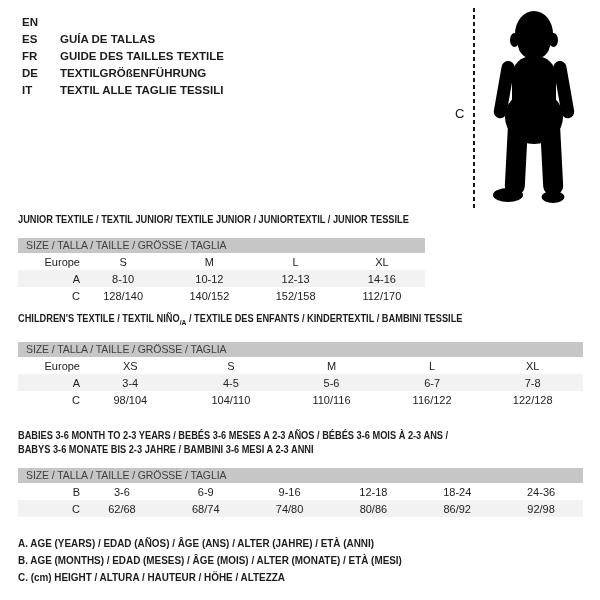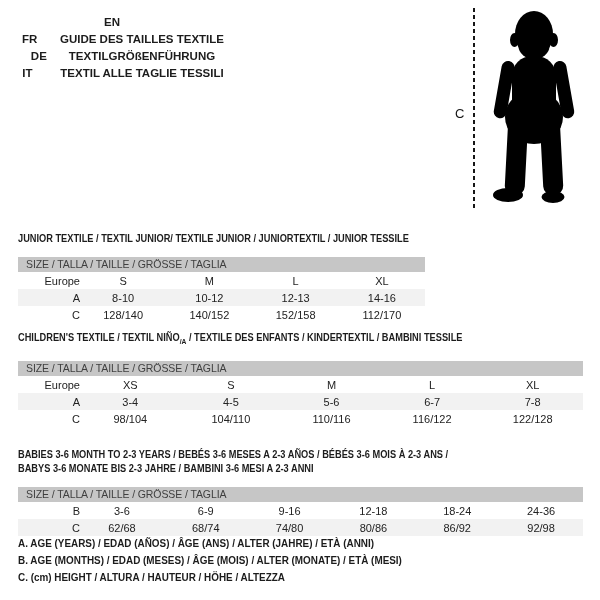--- a/index.html
+++ b/index.html
@@ -4,31 +4,31 @@
 <style>
   html,body { margin:0; padding:0; background:#ffffff; }
   .page {
     position:relative; width:600px; height:600px; background:#ffffff;
     font-family:"Liberation Sans", sans-serif; color:#1c1c1c; overflow:hidden;
   }
 
   
   .lang-list { position:absolute; left:22px; top:14px; font-weight:bold;
                font-size:11.5px; line-height:17px; }
-  .lang-row  { display:flex; white-space:nowrap;justify-content:center; }
+  .lang-row  { display:flex; white-space:nowrap; }
   .lang-code { width:38px; }
 
   
   .dash-line { position:absolute; left:473px; top:8px; width:2px; height:200px;
                background:repeating-linear-gradient(to bottom,#161616 0 4px,transparent 4px 7px); }
   .measure-c { position:absolute; left:455px; top:106px; font-size:13px; color:#161616; }
   .baby-svg  { position:absolute; left:482px; top:5px; }
 
   
-  .sec { position:absolute; left:18px;margin-top:19px; }
+  .sec { position:absolute; left:18px; }
   .sec-t1 { top:212px; width:407px; }
   .sec-t2 { top:311px; width:565px; }
   .sec-t3 { top:428px; width:565px; }
   .sec-title { font-weight:bold; font-size:11px; line-height:14px; white-space:nowrap;
                transform:scaleX(0.84); transform-origin:0 50%; margin-bottom:12px; }
   .sec-title sub { font-size:8px; }
   .size-bar { background:#c6c6c6; color:#3f3f3f; font-size:10.5px; height:15px;
               line-height:15px; padding-left:8px; letter-spacing:-0.1px; white-space:nowrap; overflow:hidden; }
   table { width:100%; border-collapse:collapse; table-layout:fixed; }
   td { text-align:center; height:17px; padding:0; font-size:11px; color:#222222; }
@@ -40,20 +40,24 @@
                line-height:17px; white-space:nowrap; transform:scaleX(0.9); transform-origin:0 0; }
 </style>
 </head>
 <body>
 
 <div class="page">
 
   <div class="lang-list">
       <div class="lang-row">
         <span class="lang-code">EN</span>
+      </div>
+      <div class="lang-row">
+        <span class="lang-code">ES</span>
+        <span>GUÍA DE TALLAS</span>
       </div>
       <div class="lang-row">
         <span class="lang-code">FR</span>
         <span>GUIDE DES TAILLES TEXTILE</span>
       </div>
       <div class="lang-row">
         <span class="lang-code">DE</span>
         <span>TEXTILGRÖßENFÜHRUNG</span>
       </div>
       <div class="lang-row">

